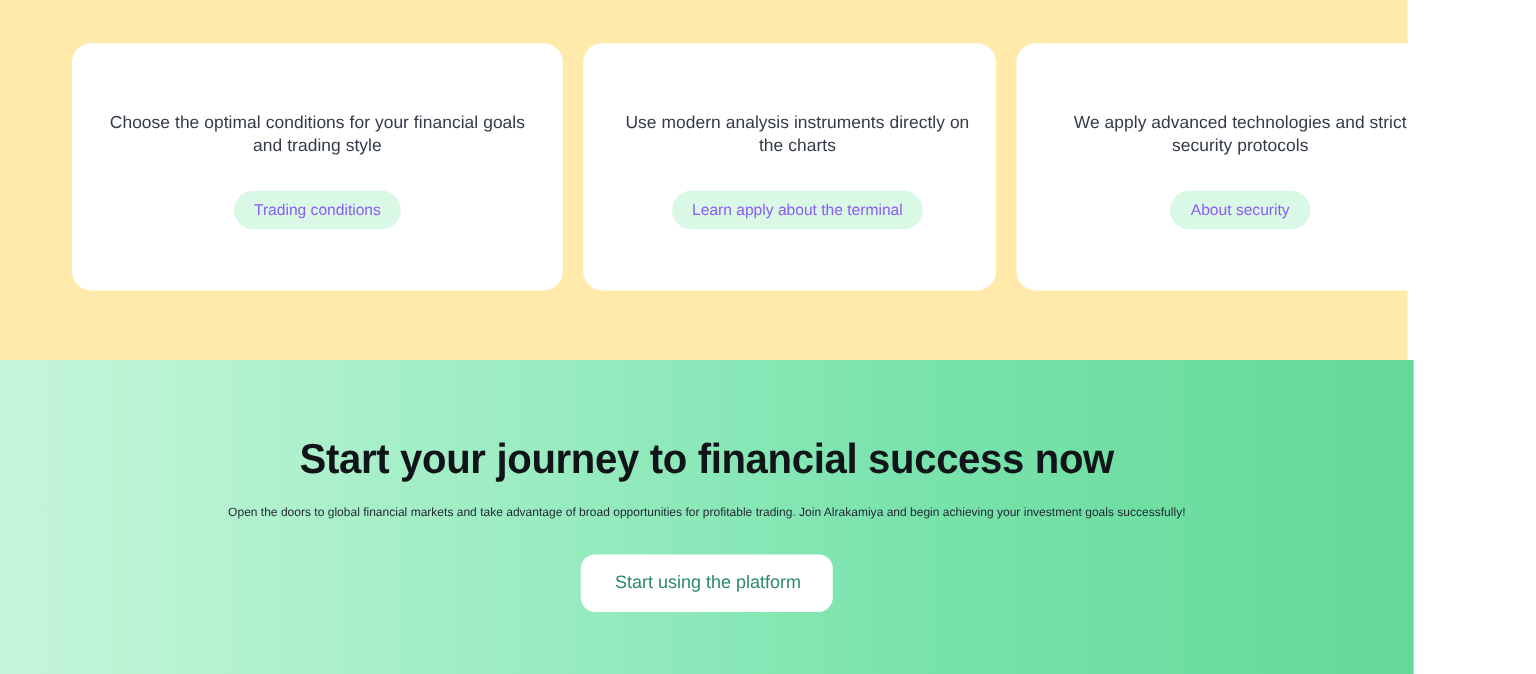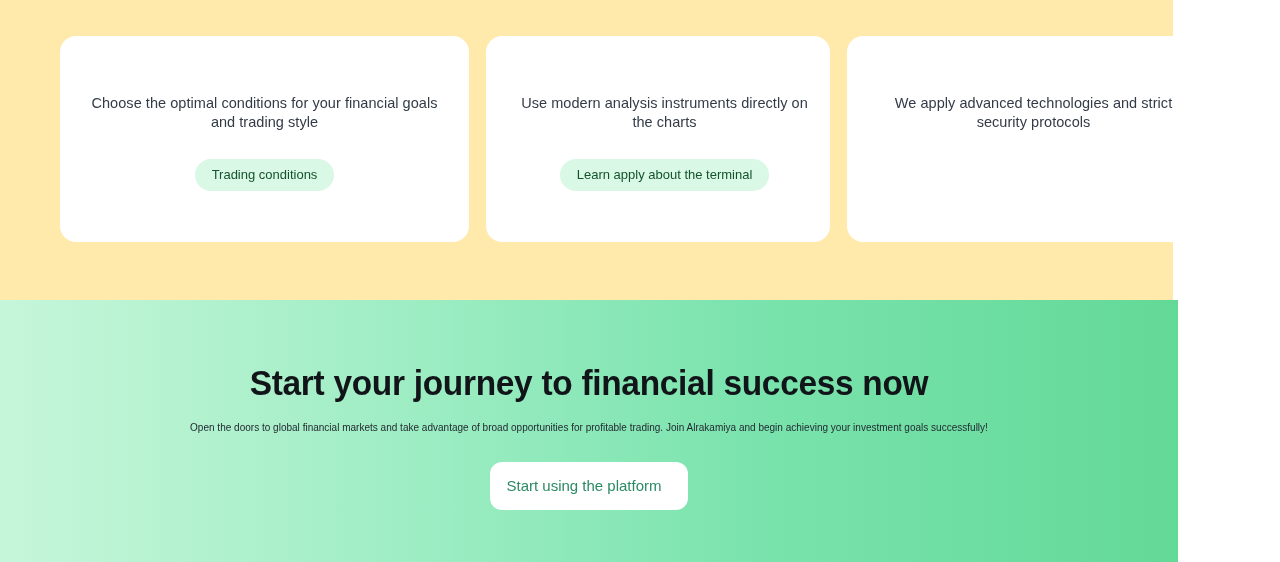--- a/index.html
+++ b/index.html
@@ -64,21 +64,21 @@
     text-align: center;
     font-size: 14.5px;
     line-height: 19px;
     color: #333b47;
     letter-spacing: 0.05px;
   }
 
   .pill-button {
     margin-top: 27px;
     background: #d9f8e5;
-    color: #14532d;
+    color: #8b5cf6;
     border: none;
     border-radius: 999px;
     font-family: "Liberation Sans", sans-serif;
     font-size: 13px;
     line-height: 1;
     padding: 9px 17px 10px 17px;
     cursor: pointer;
     white-space: nowrap;
   }
 
@@ -122,21 +122,21 @@
   }
 
   .cta-button {
     background: #ffffff;
     color: #2c8a65;
     border: none;
     border-radius: 12px;
     font-family: "Liberation Sans", sans-serif;
     font-size: 15px;
     line-height: 1;
-    padding: 16px 26px 17px 16px;
+    padding: 16px 26px 17px 28px;
     cursor: pointer;
     white-space: nowrap;
   }
 </style>
 </head>
 <body>
 
 <div class="page">
 
   <section class="features-section">
@@ -147,20 +147,21 @@
         <button class="pill-button">Trading conditions</button>
       </div>
 
       <div class="feature-card card-2">
         <p class="feature-text">Use modern analysis instruments directly on the charts</p>
         <button class="pill-button">Learn apply about the terminal</button>
       </div>
 
       <div class="feature-card card-3">
         <p class="feature-text">We apply advanced technologies and strict security protocols</p>
+        <button class="pill-button">About security</button>
       </div>
 
     </div>
   </section>
 
   <section class="cta-section">
     <h1 class="cta-title">Start your journey to financial success now</h1>
     <p class="cta-paragraph">Open the doors to global financial markets and take advantage of broad opportunities for profitable trading. Join Alrakamiya and begin achieving your investment goals successfully!</p>
     <div class="cta-button-wrap">
       <button class="cta-button">Start using the platform</button>

